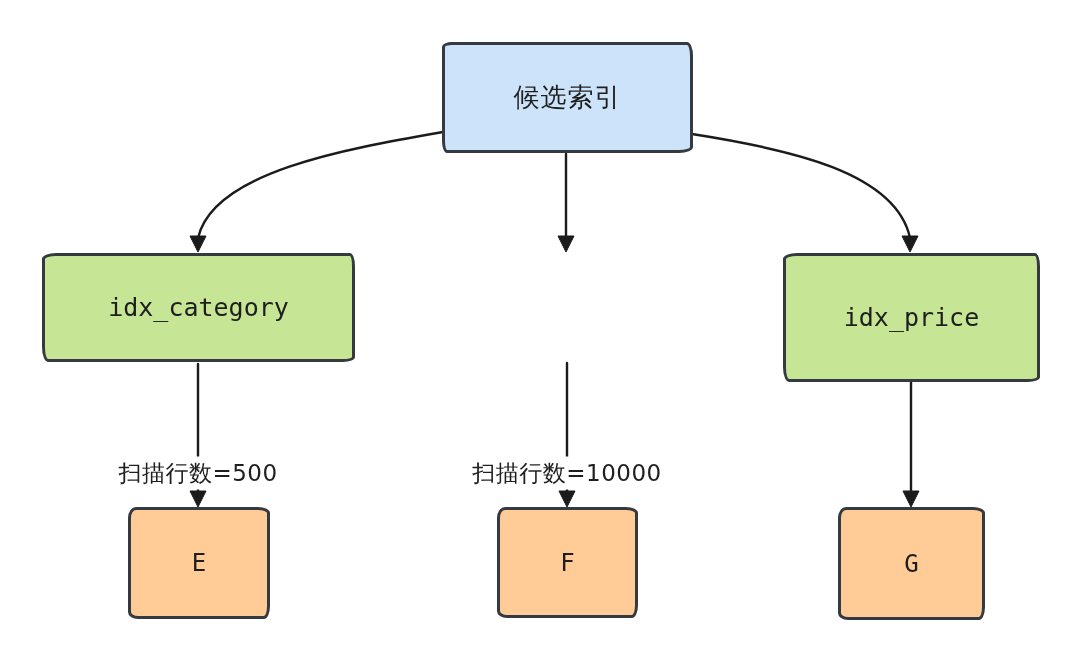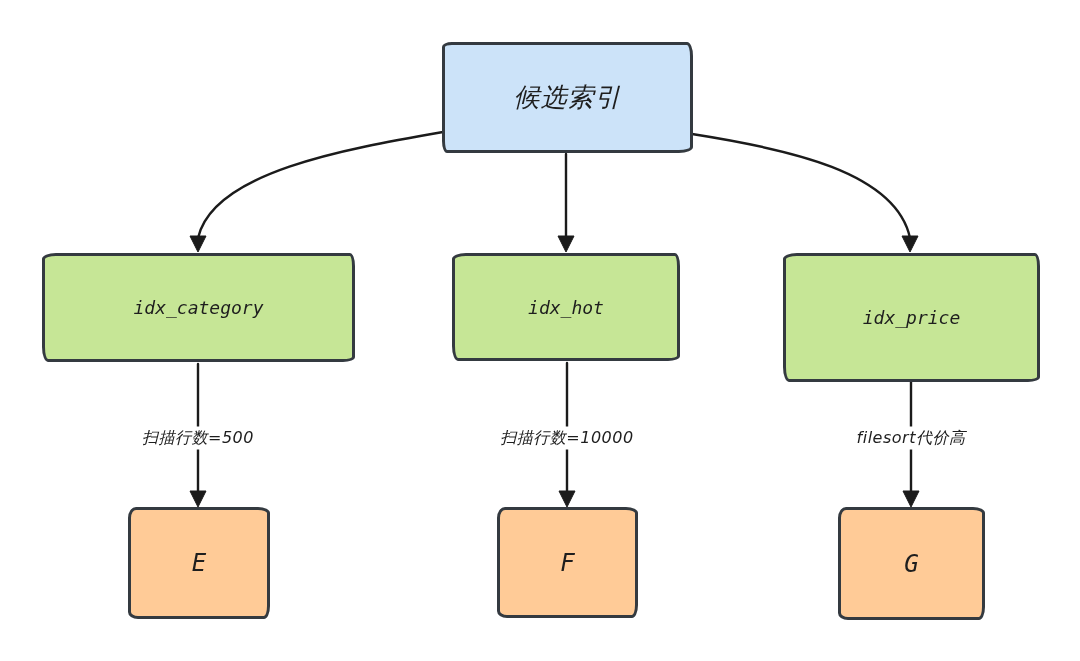--- a/index.html
+++ b/index.html
@@ -7,21 +7,20 @@
     padding: 0;
     background: #ffffff;
     font-family: "DejaVu Sans", sans-serif;
   }
   .canvas {
     position: relative;
     width: 1080px;
     height: 661px;
     background: var(--canvas-bg, #ffffff);
     overflow: hidden;
-    font-style: italic;
   }
   svg.edges {
     position: absolute;
     left: 0; top: 0;
     width: 1080px; height: 661px;
   }
   .edge {
     fill: none;
     stroke: var(--arrow, #1b1b1b);
     stroke-width: 2.4;
@@ -46,38 +45,39 @@
   }
   .node.root {
     background: var(--root-fill, #cce3f9);
     font-size: 26px;
     letter-spacing: 1px;
     border-radius: 10px 6px 14px 5px / 5px 14px 6px 12px;
   }
   .node.index {
     background: var(--index-fill, #c6e696);
     font-family: "DejaVu Sans Mono", monospace;
-    font-size: 18px;
+    font-size: 25px;
     justify-content: center;
   }
   .node.result {
     background: var(--result-fill, #ffcb97);
     font-family: "DejaVu Sans Mono", monospace;
     font-size: 24px;
     border-radius: 8px 12px 6px 10px / 11px 6px 13px 7px;
   }
   .edge-label {
     position: absolute;
     transform: translate(-50%, -50%);
     background: var(--canvas-bg, #ffffff);
     padding: 1px 5px;
-    font-size: 16px;
+    font-size: 23px;
     white-space: nowrap;
     color: var(--text, #1e1e1e);
     letter-spacing: 0.5px;
+    margin-top: 35px;
   }
 </style>
 </head>
 <body>
 
 <div class="canvas">
 
   <svg class="edges" viewBox="0 0 1080 661" aria-hidden="true">
 
     <path class="edge" d="M 443 132 C 345 149, 213 172, 198 238"></path>
@@ -99,35 +99,29 @@
     <polygon class="head" points="911,507 903,491 919,491"></polygon>
   </svg>
 
   <div class="node root" style="left:442px; top:42px; width:251px; height:111px;">
     <span>候选索引</span>
   </div>
 
   <div class="node index" style="left:42px; top:253px; width:313px; height:109px;">
     <span>idx_category</span>
   </div>
-  <div class="node index" style="left:452px; top:253px; width:228px; height:108px;">
-    <span>idx_hot</span>
-  </div>
   <div class="node index" style="left:783px; top:253px; width:257px; height:129px;">
     <span>idx_price</span>
   </div>
 
   <div class="edge-label" style="left:198px; top:438px;">
     <span>扫描行数=500</span>
   </div>
   <div class="edge-label" style="left:567px; top:438px;">
     <span>扫描行数=10000</span>
-  </div>
-  <div class="edge-label" style="left:911px; top:438px;">
-    <span>filesort代价高</span>
   </div>
 
   <div class="node result" style="left:128px; top:507px; width:142px; height:112px;">
     <span>E</span>
   </div>
   <div class="node result" style="left:497px; top:507px; width:141px; height:111px;">
     <span>F</span>
   </div>
   <div class="node result" style="left:838px; top:507px; width:147px; height:113px;">
     <span>G</span>

